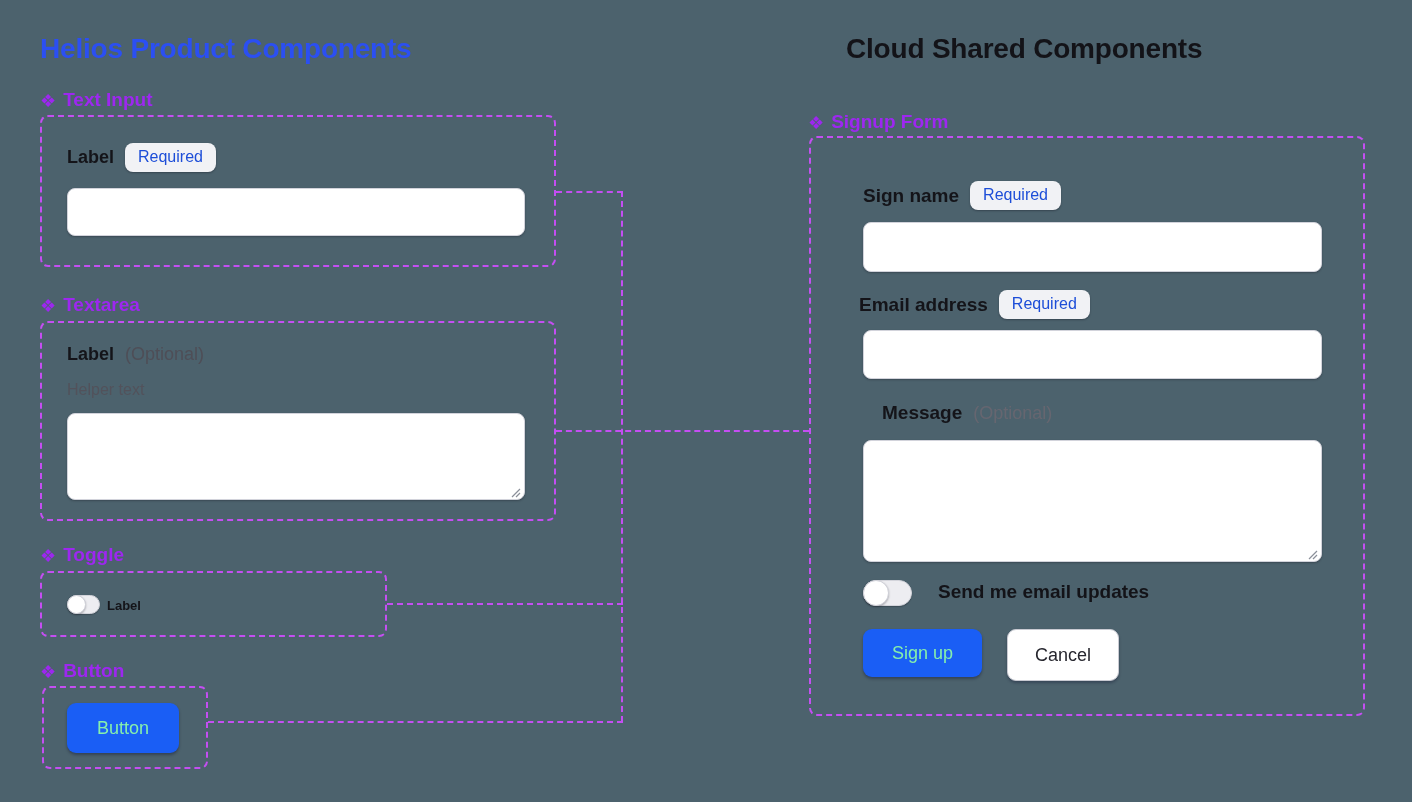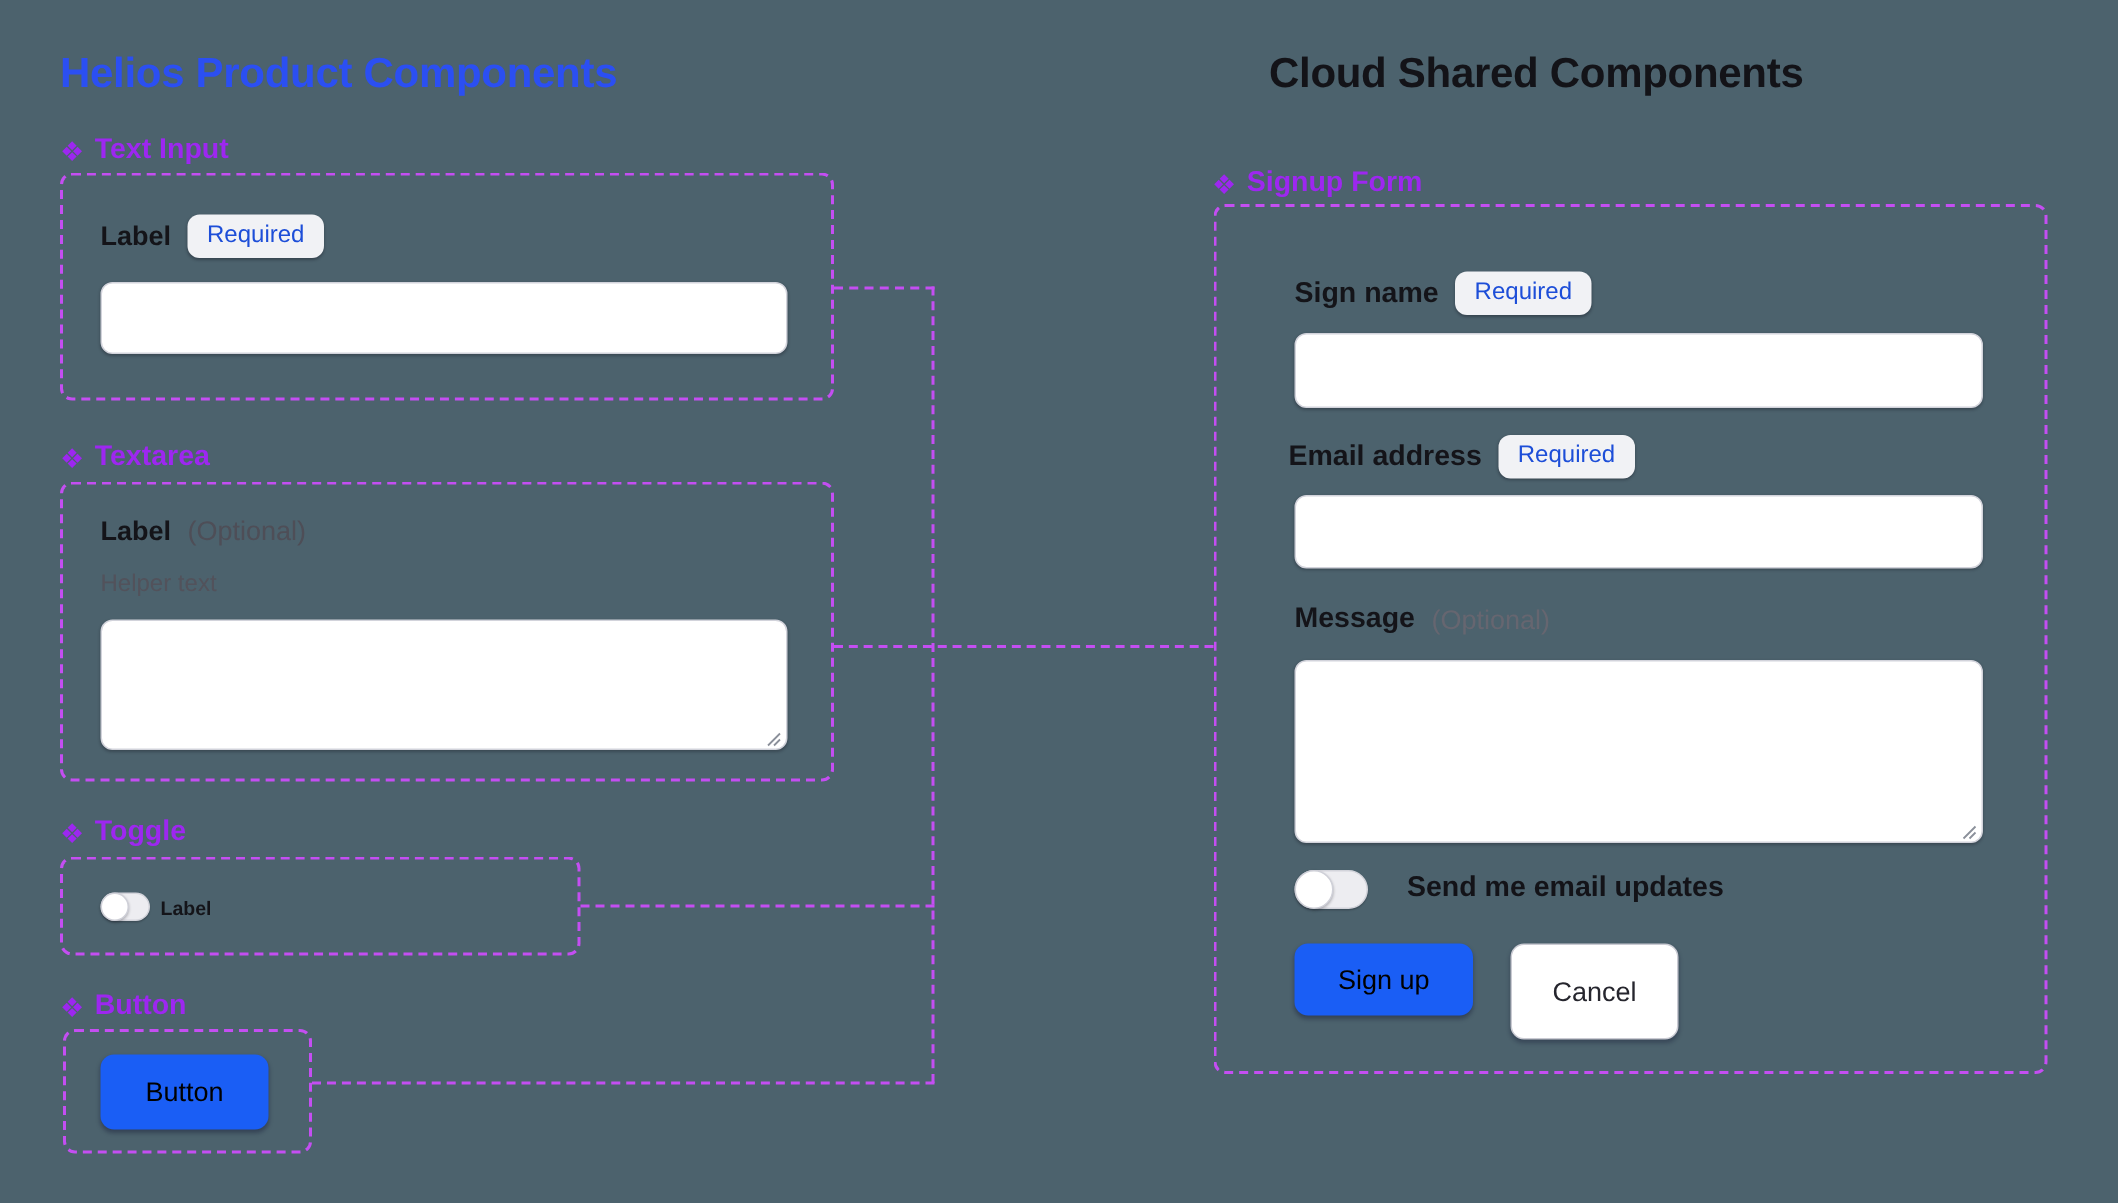--- a/index.html
+++ b/index.html
@@ -74,21 +74,21 @@
   .toggle-label-sm { font-size:13px; font-weight:700; color:#141419; }
   .toggle-label-lg { font-size:19px; font-weight:700; color:#131318;margin-left:10px; }
 
   
   .btn {
     position:absolute; display:flex; align-items:center; justify-content:center;
     border-radius:9px; font-family:inherit; cursor:pointer; white-space:nowrap;
     border:none;
   }
   .btn-primary {
-    background:#1a5ef5; color:#000000; font-size:18px; font-weight:500;
+    background:#1a5ef5; color:#86efac; font-size:18px; font-weight:500;
     box-shadow:0 2px 3px rgba(10,10,40,.35);
   }
   .btn-secondary {
     background:#ffffff; color:#26262e; font-size:18px; font-weight:500;
     border:1px solid #c9cad2; box-shadow:0 2px 3px rgba(10,10,40,.3);
   }
 </style>
 </head>
 <body>
 
@@ -160,32 +160,32 @@
     <span class="badge">Required</span>
   </div>
   <input class="text-input" style="left: 863px; top: 222px; width: 459px; height: 50px;">
 
   <div class="field-row" style="left:859px; top:290px;">
     <span class="field-label fs19">Email address</span>
     <span class="badge">Required</span>
   </div>
   <input class="text-input" style="left: 863px; top: 330px; width: 459px; height: 49px;">
 
-  <div class="field-row" style="left:863px; top:402px;">
+  <div class="field-row" style="left:882px; top:402px;">
     <span class="field-label fs19">Message</span>
     <span class="optional optional-right fs18">(Optional)</span>
   </div>
   <textarea class="textarea-box" style="left: 863px; top: 440px; width: 459px; height: 122px;"></textarea>
   <svg class="resize-handle" style="left:1306px; top:548px;" width="12" height="12" viewBox="0 0 12 12">
     <path d="M3 11 L11 3 M7 11 L11 7" stroke="#8b909a" stroke-width="1.2" fill="none"></path>
   </svg>
 
   <div class="toggle toggle-lg" style="left:863px; top:580px;">
     <div class="knob"></div>
   </div>
   <div class="field-row" style="left:928px; top:581px;">
     <span class="toggle-label-lg">Send me email updates</span>
   </div>
 
   <button class="btn btn-primary" style="left:863px; top:629px; width:119px; height:48px;">Sign up</button>
-  <button class="btn btn-secondary" style="left:1007px; top:629px; width:112px; height:64px;text-align:right;">Cancel</button>
+  <button class="btn btn-secondary" style="left:1007px; top:629px; width:112px; height:52px;text-align:right;">Cancel</button>
 
 </div>
 
 </body></html>

